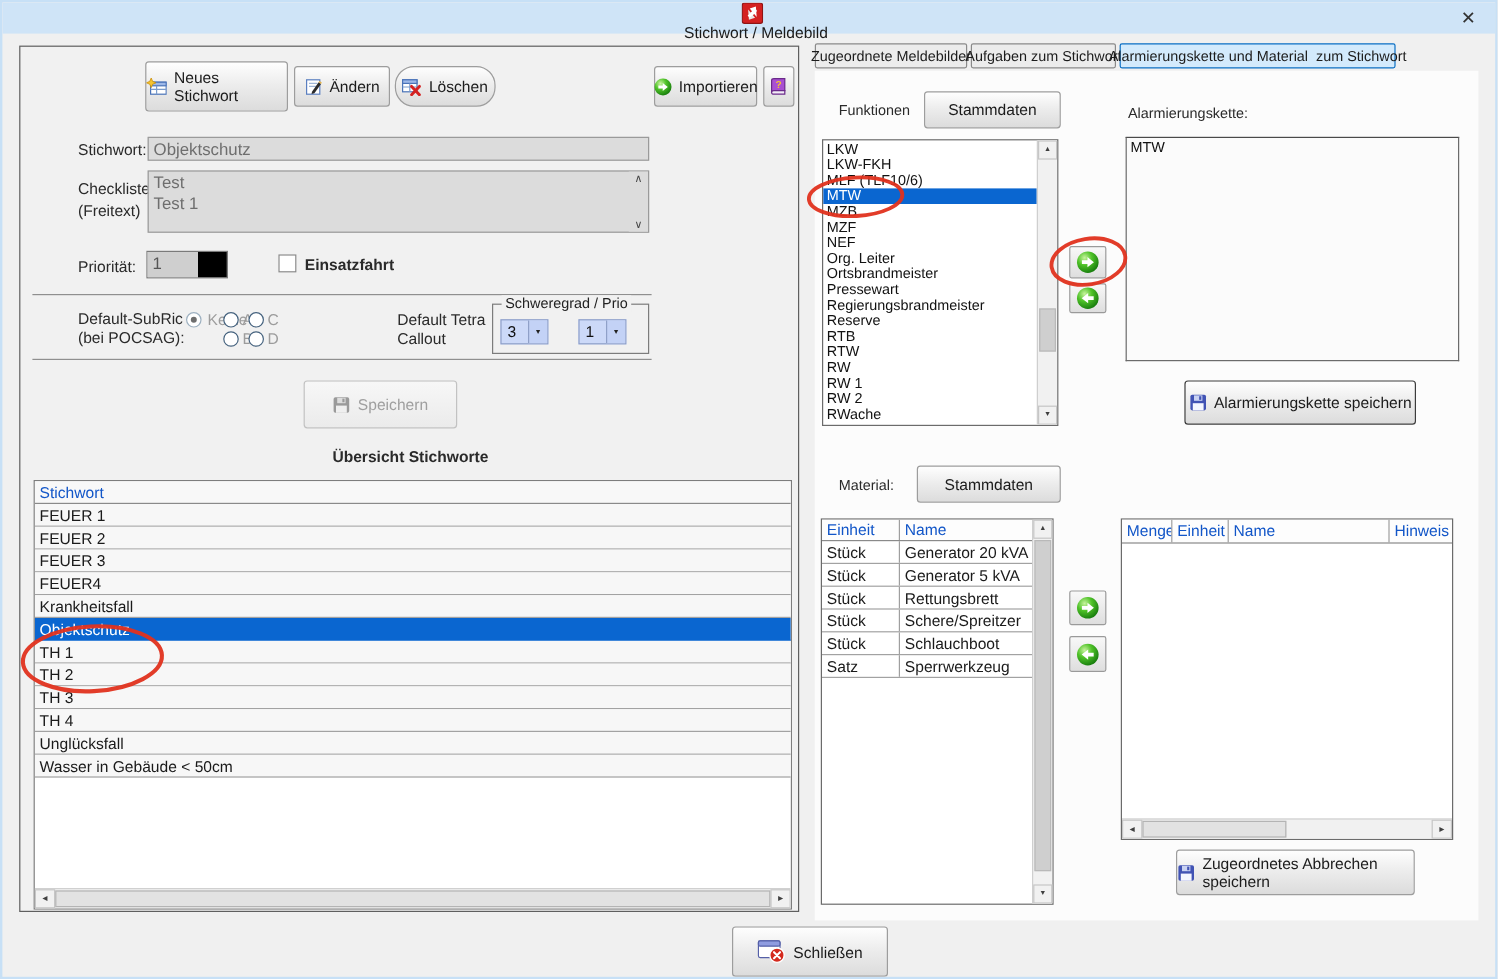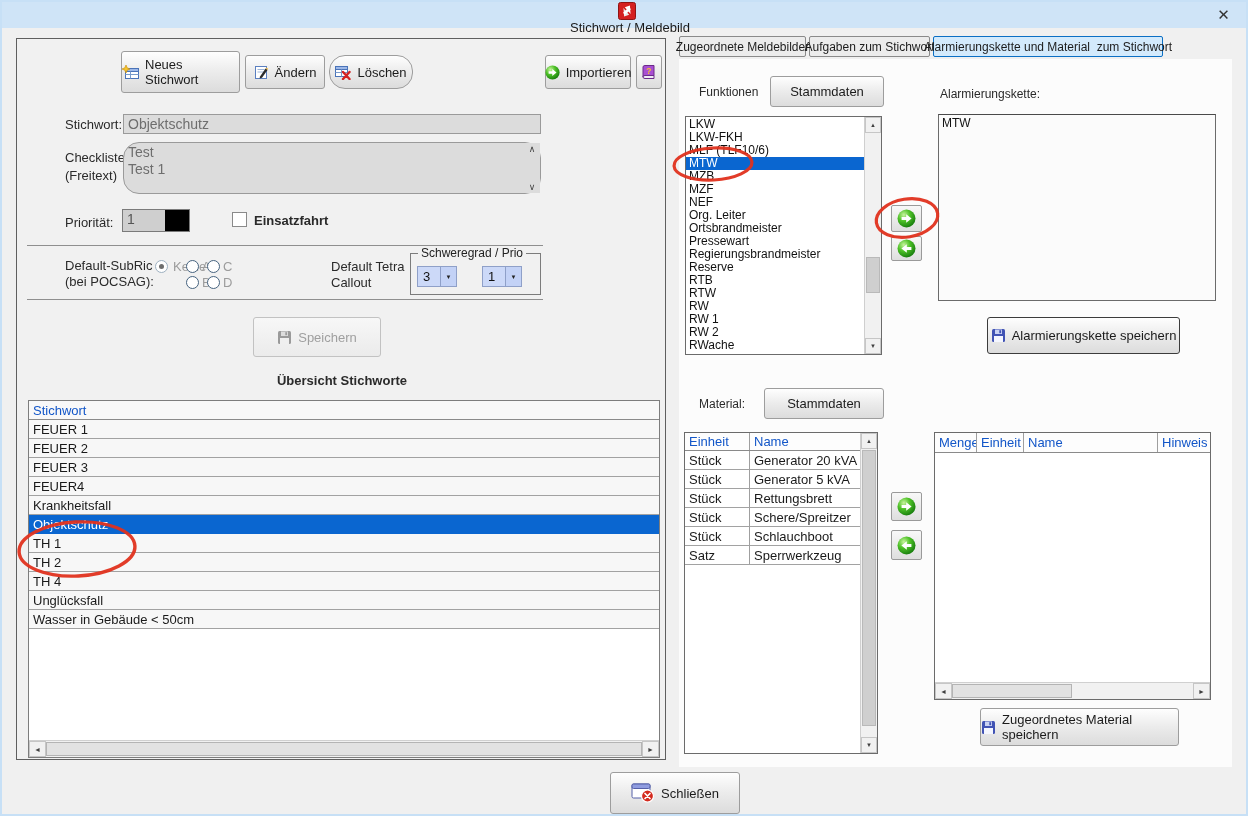--- a/index.html
+++ b/index.html
@@ -177,21 +177,21 @@
           <text x="5.2" y="9.6" font-size="8.5" font-weight="bold" fill="#f4c430" font-family="Liberation Sans, sans-serif">?</text>
         </svg>
       </span>
     </div>
 
     <div class="lbl" style="left:48px; top:78px;">Stichwort:</div>
     <div class="tbox" style="left:106px; top:75px; width:418px; height:20px;">Objektschutz</div>
 
     <div class="lbl" style="left:48px; top:111px;">Checkliste:</div>
     <div class="lbl" style="left:48px; top:129px;">(Freitext)</div>
-    <div class="tbox tarea" style="left:106px; top:103px; width:418px; height:52px; padding-right:20px;border-radius:16px;">Test
+    <div class="tbox tarea" style="left:106px; top:103px; width:418px; height:52px; padding-right:20px;">Test
 Test 1</div>
     <div class="ta-scroll" style="left:507px; top:104px; height:50px;">
       <span>∧</span>
       <span>∨</span>
     </div>
 
     <div class="lbl" style="left:48px; top:176px;">Priorität:</div>
     <div class="prio-wrap" style="left:105px; top:170px; width:68px; height:23px;">
       <div class="prio-val">1</div>
       <div class="prio-black"></div>
@@ -250,20 +250,21 @@
       <div class="thead">Stichwort</div>
       <div>
           <div class="trow">FEUER 1</div>
           <div class="trow">FEUER 2</div>
           <div class="trow">FEUER 3</div>
           <div class="trow">FEUER4</div>
           <div class="trow">Krankheitsfall</div>
           <div class="trow sel">Objektschutz</div>
           <div class="trow">TH 1</div>
           <div class="trow">TH 2</div>
+          <div class="trow">TH 3</div>
           <div class="trow">TH 4</div>
           <div class="trow">Unglücksfall</div>
           <div class="trow">Wasser in Gebäude &lt; 50cm</div>
         </div>
       <div class="hscroll">
         <span class="hs-arrow" style="left:0;">◄</span>
         <span class="hs-arrow" style="right:0;">►</span>
         <span class="hs-thumb" style="left:17px; width:596px;"></span>
       </div>
     </div>
@@ -422,21 +423,21 @@
 
   <div class="btn" style="left:978px; top:706px; width:199px; height:38px;">
     <span>
       <svg width="15" height="15" viewBox="0 0 15 15">
         <rect x="1" y="1" width="13" height="13" rx="1.5" fill="#4153b4"></rect>
         <rect x="4" y="1.5" width="7" height="4.5" fill="#c9d2f2"></rect>
         <rect x="8.3" y="2.2" width="1.8" height="3" fill="#4153b4"></rect>
         <rect x="3" y="8" width="9" height="6" fill="#f4f6ff"></rect>
       </svg>
     </span>
-    <span>Zugeordnetes Material speichern</span>
+    <span>Zugeordnetes Abbrechen speichern</span>
   </div>
 
   <div class="btn" style="left:608px; top:770px; width:130px; height:42px;">
     <span>
       <svg width="24" height="20" viewBox="0 0 24 20">
         <rect x="1" y="1" width="18" height="14" rx="1.5" fill="#fff" stroke="#5560a8"></rect>
         <rect x="1" y="1" width="18" height="4.5" rx="1.5" fill="#8f9ce0" stroke="#5560a8"></rect>
         <circle cx="16.5" cy="13" r="6" fill="#d42a1e" stroke="#fff" stroke-width="1.2"></circle>
         <path d="M14 10.5 L19 15.5 M19 10.5 L14 15.5" stroke="#fff" stroke-width="1.7" stroke-linecap="round"></path>
       </svg>

